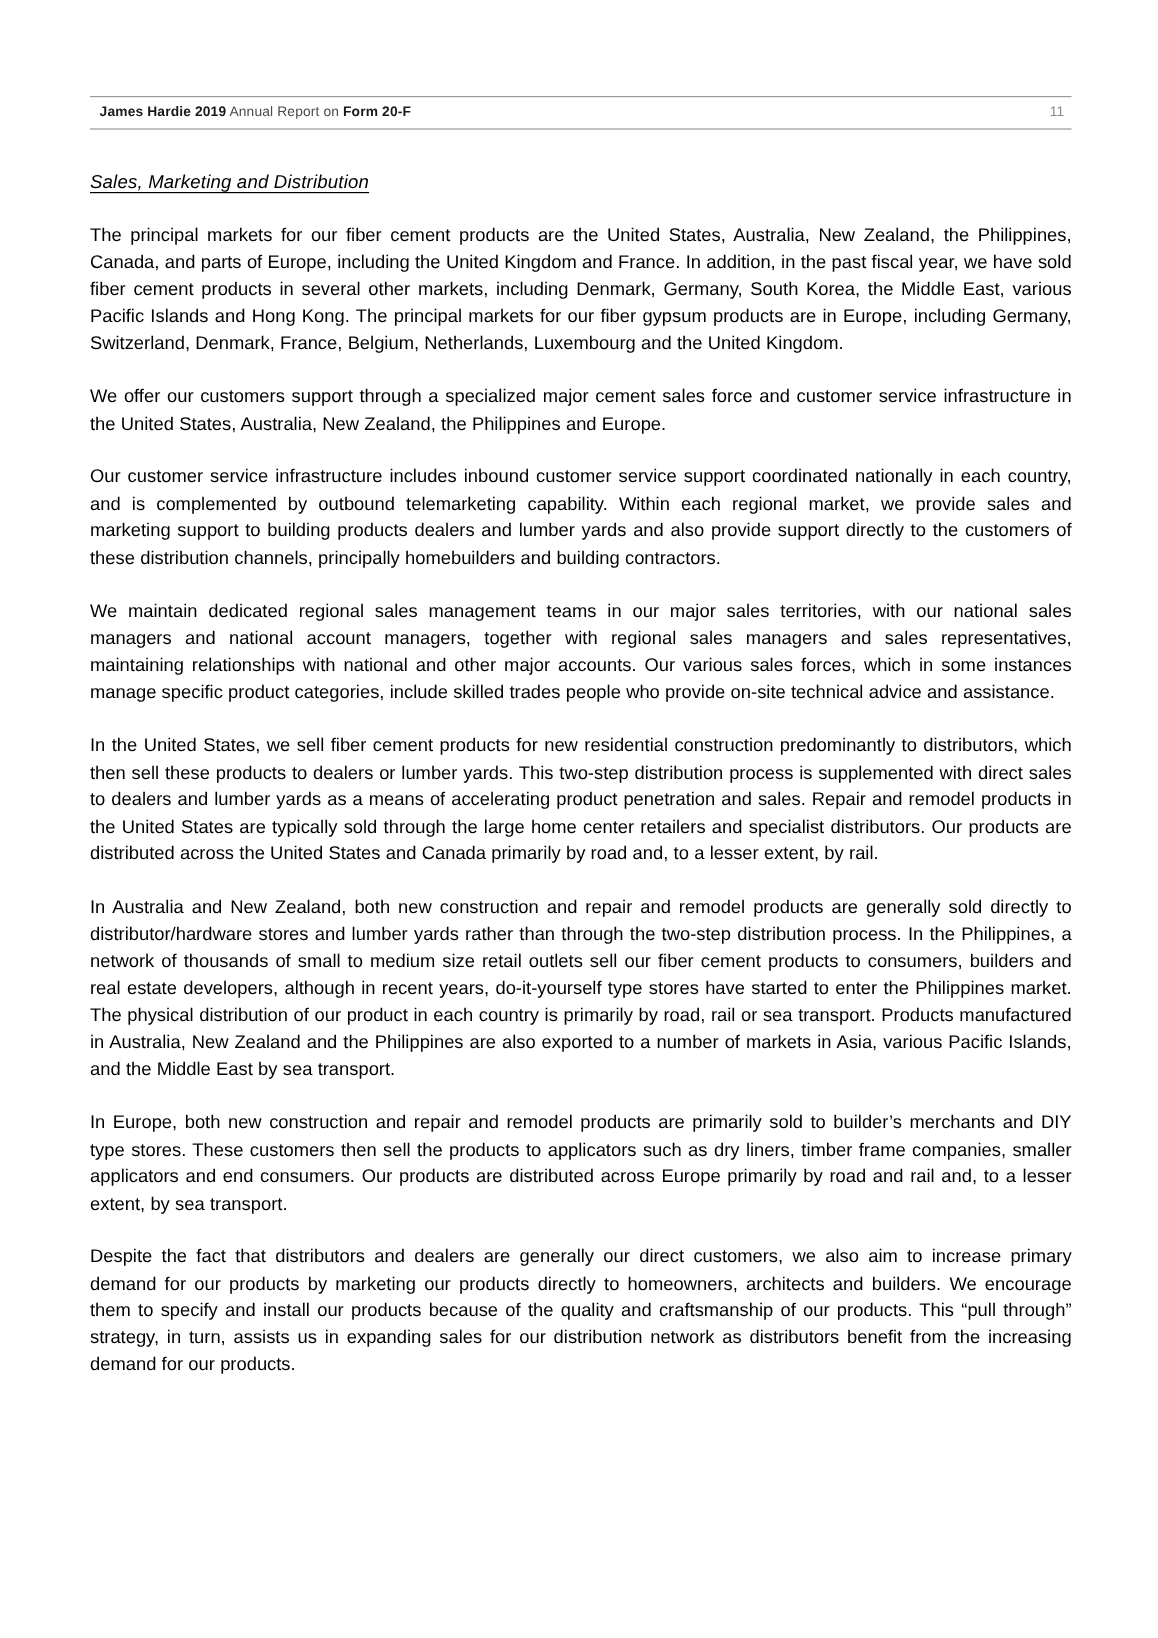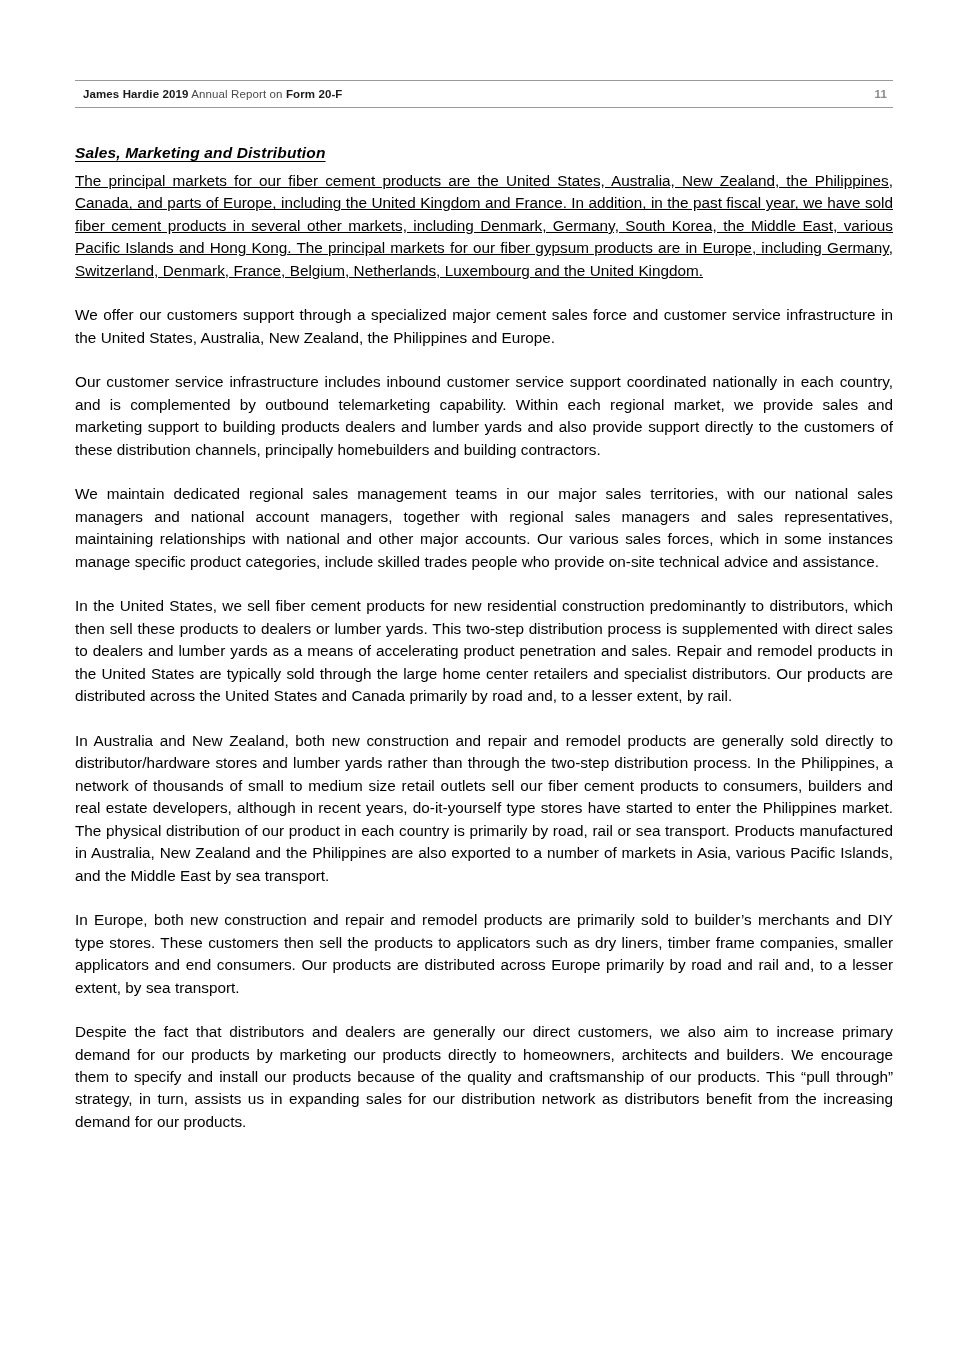--- a/index.html
+++ b/index.html
@@ -52,44 +52,43 @@
     font-weight: bold;
     color: #1a1a1a;
   }
   .rh-light {
     font-weight: normal;
     color: #4a4a4a;
   }
   .page-number {
     font-size: 11.5px;
     color: #8a8a8a;
-    font-weight: bold;
+    font-weight: normal;
   }
   h2.section-title {
     font-size: 15.5px;
     font-style: italic;
-    font-weight: bold;
+    font-weight: normal;
     text-decoration: underline;
     text-underline-offset: 3px;
     margin: 36px 0 0 0;
     padding: 0;
     letter-spacing: 0.01em;
   }
   p.body-para {
     font-size: 15.3px;
     line-height: 1.47;
     text-align: justify;
     margin: 22px 0 0 0;
     padding: 0;
     letter-spacing: 0.0em;
     word-spacing: 0.01em;
   }
   p.body-para:first-of-type {
-    margin-top: 8px;
-    text-decoration: underline;
+    margin-top: 24px;
   }
 </style>
 </head>
 <body>
 
 <div class="page">
   <div class="content">
 
     <div class="header-rule-top"></div>
 

